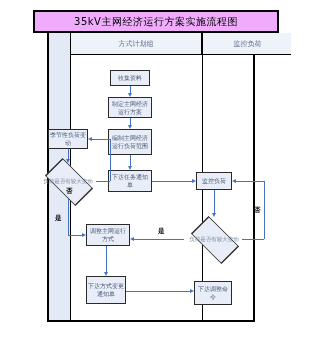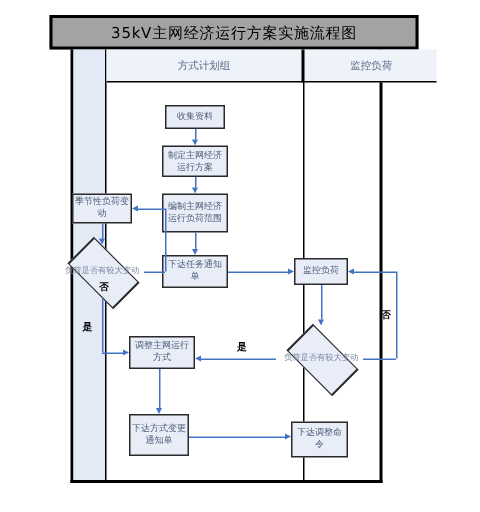--- a/index.html
+++ b/index.html
@@ -22,21 +22,21 @@
 
   
   .title-bar {
     position: absolute;
     left: 33px;
     top: 10px;
     width: 246px;
     height: 23px;
     box-sizing: border-box;
     border: 2px solid #000000;
-    background: #a3a3a3;
+    background: #f0abfc;
     display: flex;
     align-items: center;
     justify-content: center;
   }
   .title-text {
     font-size: 10px;
     color: #000000;
     letter-spacing: 0.5px;
     white-space: nowrap;
   }

